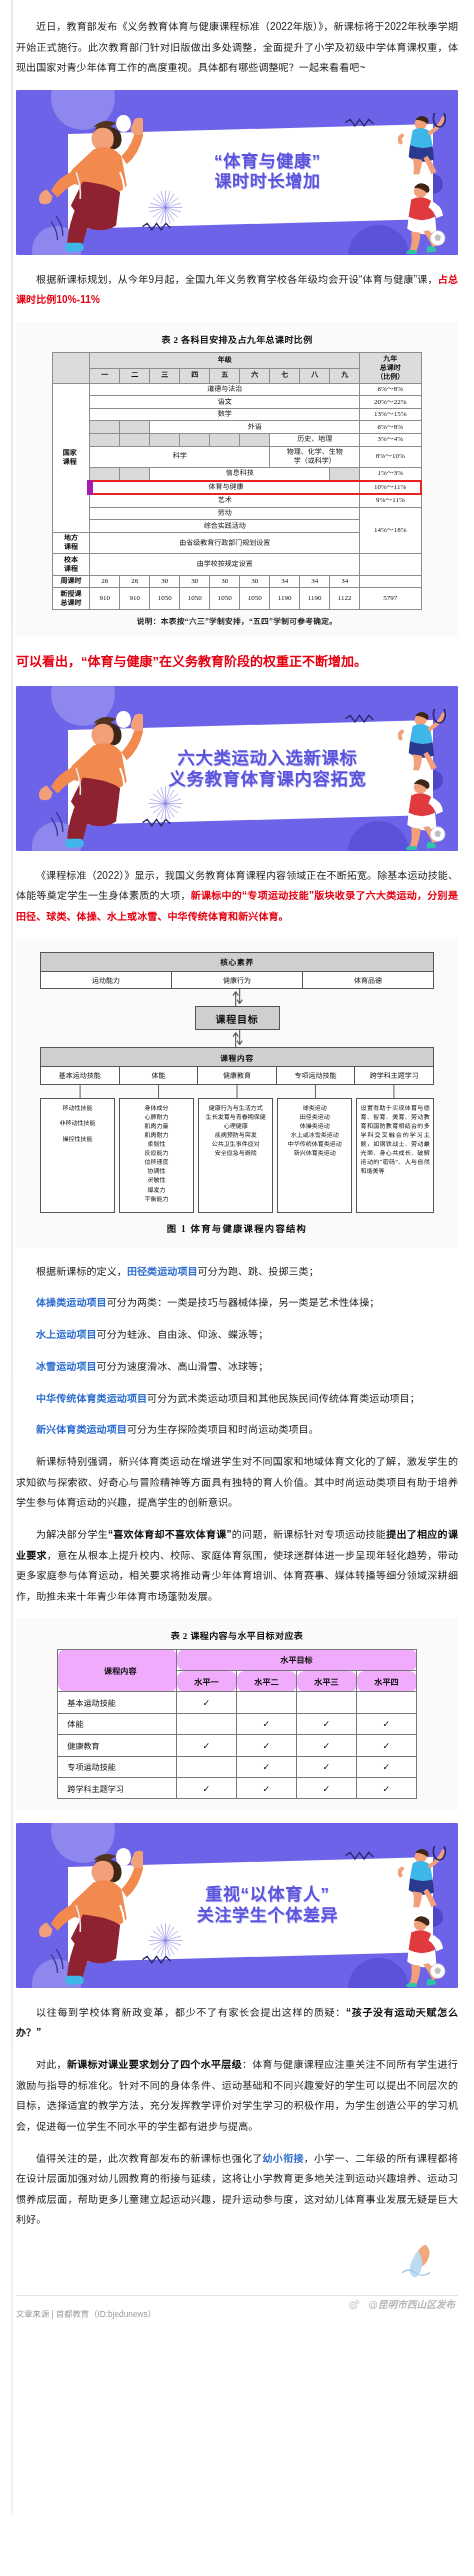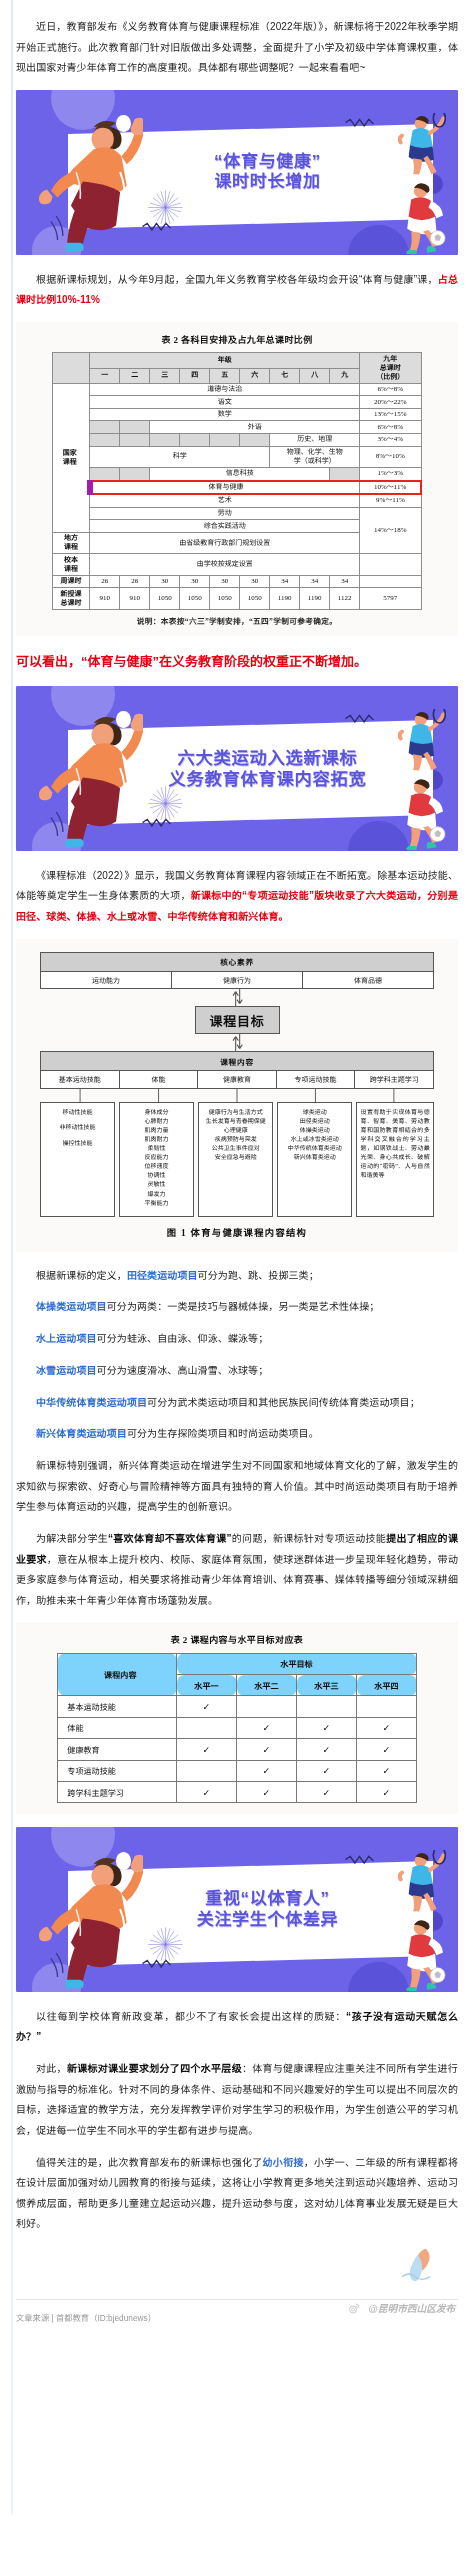--- a/index.html
+++ b/index.html
@@ -194,21 +194,21 @@
   .dg-connect {
     height: 17.3px;
     position: relative;
   }
   .dg-goal-wrap { display: flex; justify-content: center; }
   .dg-goal {
     border: 0.7px solid #555;
     background: #cfcfcf;
     width: 85px;
     text-align: center;
-    font-size: 13px;
+    font-size: 10px;
     font-weight: bold;
     padding: 3.3px 0;
     letter-spacing: 0.7px;
   }
   .dg-leaf-row { display: flex; gap: 4px; align-items: stretch; }
   .dg-leaf {
     border: 0.7px solid #555;
     background: #fff;
     flex: 1;
     font-size: 6px;
@@ -238,21 +238,21 @@
     color: #111;
     background: #fff;
   }
   table.lvl td, table.lvl th {
     border: 0.7px solid #777;
     text-align: center;
     vertical-align: middle;
     padding: 4.7px 2.7px;
     font-weight: normal;
   }
-  table.lvl .hdr { background: #7dd3fc; font-weight: bold; border-radius: 8px; }
+  table.lvl .hdr { background: #f0abfc; font-weight: bold; border-radius: 8px; }
   table.lvl td.lbl { text-align: left; padding-left: 9.3px; width: 119px; }
   .chk { font-size: 9.3px; }
 
   
   .footer {
     position: relative;
     margin-top: 17.3px;
     border-top: 0.7px solid #e4e4e4;
     padding-top: 10.7px;
     padding-bottom: 8px;

